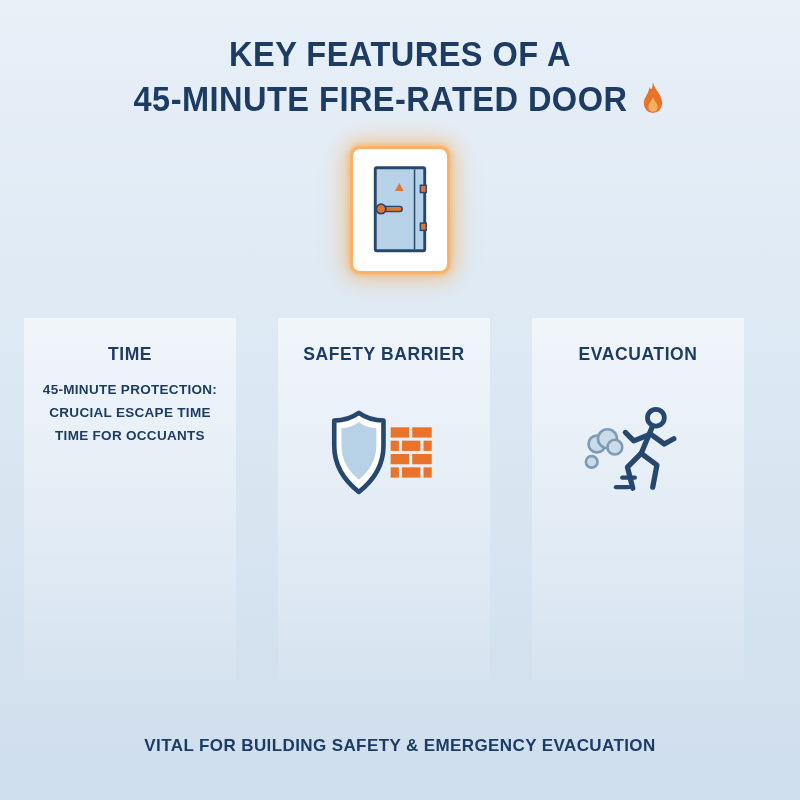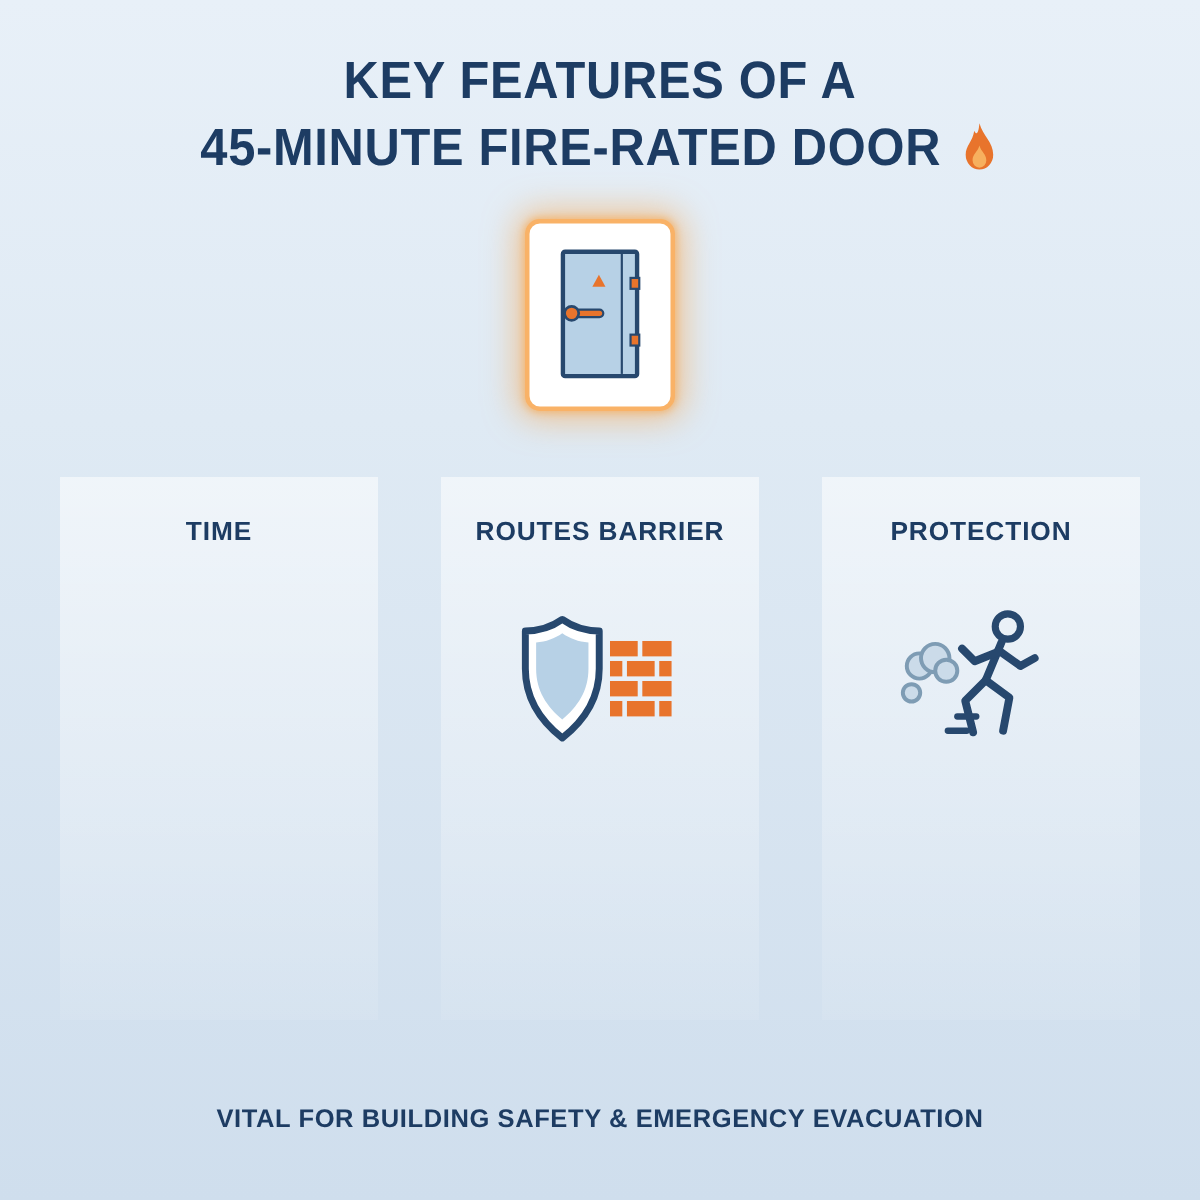--- a/index.html
+++ b/index.html
@@ -20,21 +20,21 @@
 
   .door-area { position: absolute; top: 146px; left: 0; width: 100%; display: flex; justify-content: center; }
   .door-glow {
     width: 100px; height: 128px; background: #ffffff;
     border: 3px solid #f9b267; border-radius: 10px;
     box-shadow: 0 0 22px 5px rgba(246,167,80,0.6), 0 0 5px 1px rgba(246,167,80,0.55);
     display: flex; align-items: center; justify-content: center;
   }
   .door { width: 80px; height: 104px; }
 
-  .columns { position: absolute; top: 318px; left: 40px; width: 720px; display: flex; gap: 42px; }
+  .columns { position: absolute; top: 318px; left: 24px; width: 720px; display: flex; gap: 42px; }
   .col {
     width: 212px; height: 362px; text-align: center; padding-top: 26px;
     background: linear-gradient(180deg, rgba(255,255,255,0.55), rgba(255,255,255,0.08));
   }
   .col h2 { margin: 0; font-size: 17.5px; font-weight: bold; letter-spacing: 0.6px; color: #1d3c63; }
   .icon-area { height: 138px; margin-top: 20px; display: flex; align-items: center; justify-content: center; }
   .icon { width: 118px; height: 100px; }
   .col p {
     margin: 14px 6px 0; font-size: 13.5px; font-weight: bold;
     line-height: 1.7; white-space: pre-line; letter-spacing: 0.3px; color: #1d3c63;
@@ -70,24 +70,27 @@
         <rect x="83" y="32" width="8" height="10" fill="#e8742c" stroke="#27486e" stroke-width="2"></rect>
         <rect x="83" y="84" width="8" height="10" fill="#e8742c" stroke="#27486e" stroke-width="2"></rect>
       </svg>
     </div>
   </div>
 
   <div class="columns">
 
     <section class="col">
       <h2>TIME</h2>
+      <p>45-MINUTE PROTECTION:
+CRUCIAL ESCAPE TIME
+TIME FOR OCCUANTS</p>
     </section>
 
     <section class="col">
-      <h2>ROUTES BARRIER</h2>
+      <h2>SAFETY BARRIER</h2>
       <div class="icon-area">
         <svg class="icon" viewBox="0 0 115 92">
           <path d="M33 6 C26 11 17 13.5 9 13.5 L9 38 C9 58 19 72 33 83 C47 72 57 58 57 38 L57 13.5 C49 13.5 40 11 33 6 Z" fill="#ffffff" stroke="#27486e" stroke-width="4.5" stroke-linejoin="round"></path>
           <path d="M33 15 C28 18.5 22.5 20.5 16 21 L16 38 C16 52.5 23 62.5 33 71 C43 62.5 50 52.5 50 38 L50 21 C43.5 20.5 38 18.5 33 15 Z" fill="#b7d1e6"></path>
           <g fill="#e8742c">
             <rect x="64" y="20" width="18" height="10"></rect>
             <rect x="85" y="20" width="19" height="10"></rect>
             <rect x="64" y="33" width="8" height="10"></rect>
             <rect x="75" y="33" width="18" height="10"></rect>
             <rect x="96" y="33" width="8" height="10"></rect>
@@ -95,21 +98,21 @@
             <rect x="85" y="46" width="19" height="10"></rect>
             <rect x="64" y="59" width="8" height="10"></rect>
             <rect x="75" y="59" width="18" height="10"></rect>
             <rect x="96" y="59" width="8" height="10"></rect>
           </g>
         </svg>
       </div>
     </section>
 
     <section class="col">
-      <h2>PROTECTION</h2>
+      <h2>EVACUATION</h2>
       <div class="icon-area">
         <svg class="icon" viewBox="0 0 110 95">
           <g fill="#cbdbe9" stroke="#7e9cb4" stroke-width="2.5">
             <circle cx="16" cy="38" r="8"></circle>
             <circle cx="26" cy="33" r="9"></circle>
             <circle cx="33" cy="41" r="7"></circle>
             <circle cx="11" cy="55" r="5.5"></circle>
           </g>
           <g fill="none" stroke="#27486e" stroke-width="5" stroke-linecap="round" stroke-linejoin="round">
             <circle cx="72" cy="13" r="8" stroke-width="4.5"></circle>

